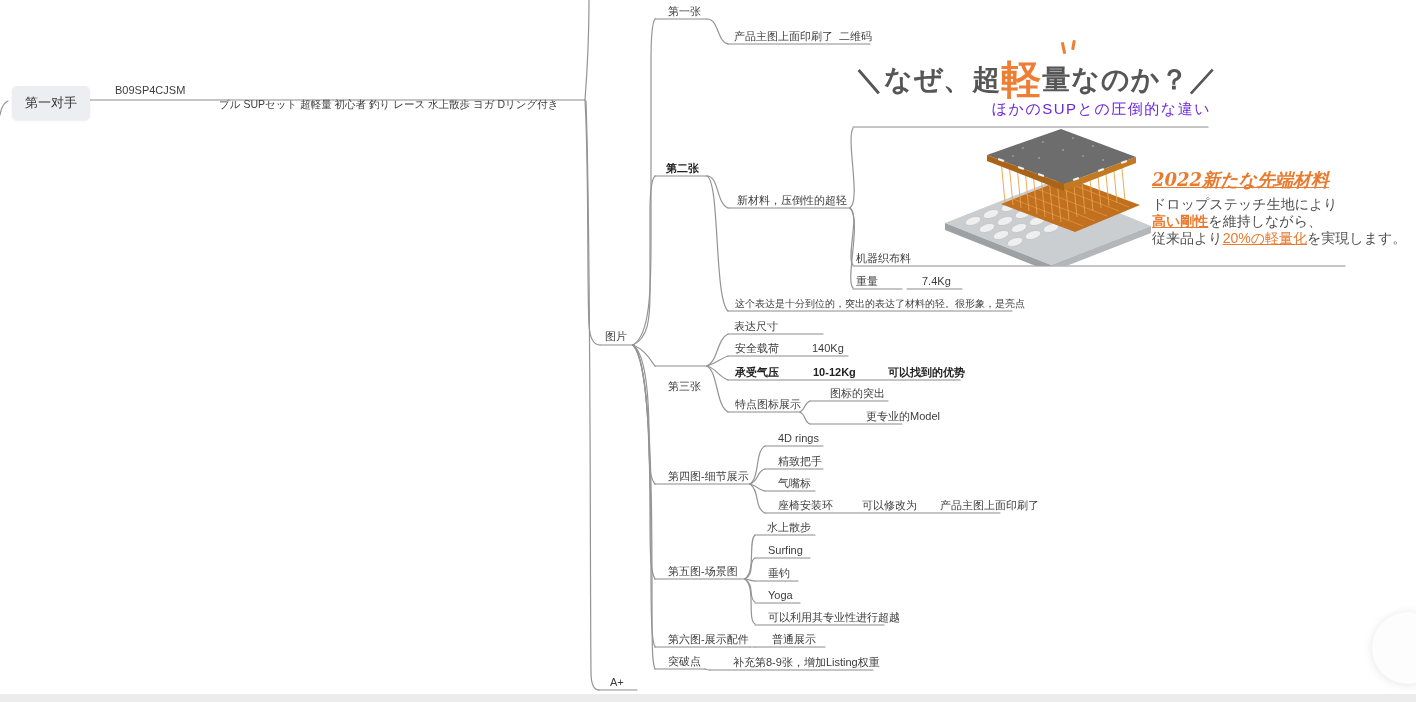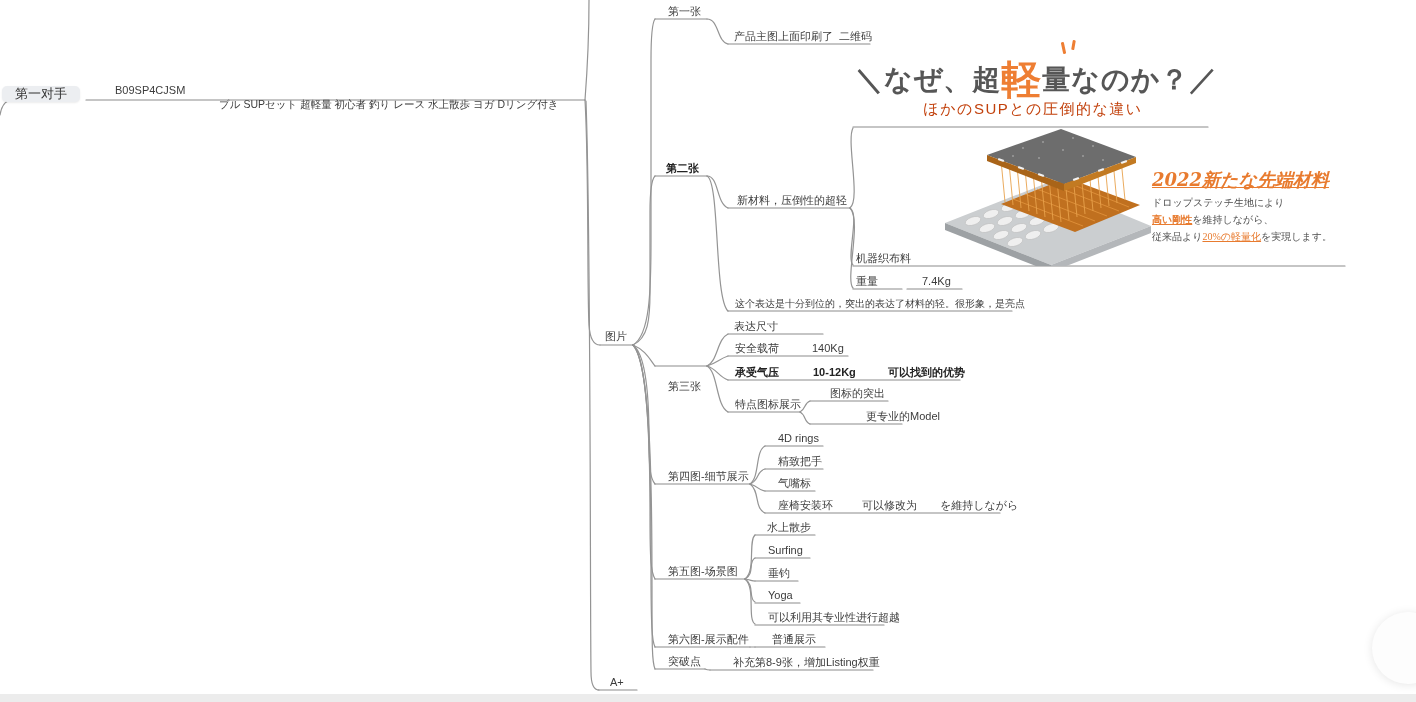--- a/index.html
+++ b/index.html
@@ -2,36 +2,36 @@
 <html><head>
 <meta charset="utf-8">
 <style>
   html,body{margin:0;padding:0;background:#fff;}
   #canvas{position:relative;width:1416px;height:702px;background:#ffffff;overflow:hidden;
           font-family:"Liberation Sans","DejaVu Sans",sans-serif;color:#3c3c3c;}
   svg.lines{position:absolute;left:0;top:0;width:1416px;height:702px;}
   .lbl{position:absolute;font-size:11px;line-height:14px;white-space:pre;color:#3c3c3c;}
   .bold{font-weight:bold;color:#222;}
   .tight{font-size:10px;letter-spacing:0;}
-  .rootnode{position:absolute;left:2px;top:86px;width:78px;height:16px;background:#eceef1;
+  .rootnode{position:absolute;left:12px;top:86px;width:78px;height:34px;background:#eceef1;
             border-radius:5px;display:flex;align-items:center;justify-content:center;
             font-size:13px;color:#333;box-shadow:0 1px 2px rgba(0,0,0,0.08);}
   .titleblock{position:absolute;left:219px;top:67px;font-size:10.5px;line-height:15px;color:#3c3c3c;white-space:pre;}
   .asin{position:absolute;left:115px;top:84px;font-size:11px;color:#3c3c3c;}
   
   .ad-headline{position:absolute;left:855px;top:52px;width:356px;text-align:center;
                font-size:28px;font-weight:bold;color:#565656;letter-spacing:1px;white-space:pre;}
   .ad-headline .kei{font-size:40px;color:#ee7e33;vertical-align:-4px;}
   .accentmark{position:absolute;background:#ee7e33;border-radius:1px;}
-  .ad-sub{position:absolute;left:855px;top:100px;width:356px;text-align:center;
-          font-size:15px;color:#c2410c;letter-spacing:1.5px;white-space:pre;}
+  .ad-sub{position:absolute;left:855px;top:100px;width:356px;text-align:right;
+          font-size:15px;color:#6d28d9;letter-spacing:1.5px;white-space:pre;}
   .mat-title{position:absolute;left:1152px;top:168px;font-size:18px;font-weight:bold;font-style:italic;
              font-family:"DejaVu Serif","Liberation Serif",serif;color:#e87b2f;
              text-decoration:underline;white-space:pre;}
-  .mat-line{position:absolute;left:1152px;font-size:10px;font-family:Liberation Serif, serif;
+  .mat-line{position:absolute;left:1152px;font-size:14px;font-family:Liberation Sans, sans-serif;
             color:#4e4e4e;white-space:pre;}
   .mat-line .hl{color:#e87b2f;font-weight:bold;text-decoration:underline;text-align:right;}
   .mat-line .hl2{color:#e87b2f;text-decoration:underline;}
   .cutaway{position:absolute;left:943px;top:128px;width:212px;height:138px;}
   .scrollbar{position:absolute;left:0;top:694px;width:1416px;height:8px;background:#ececec;}
   .fab{position:absolute;left:1372px;top:612px;width:72px;height:72px;border-radius:50%;
        background:#fdfdfd;box-shadow:0 1px 10px rgba(0,0,0,0.10);}
 </style>
 </head>
 <body>
@@ -142,21 +142,21 @@
   <span class="lbl" style="left:735px;top:397px;">特点图标展示</span>
   <span class="lbl" style="left:830px;top:386px;">图标的突出</span>
   <span class="lbl" style="left:866px;top:409px;">更专业的Model</span>
 
   <span class="lbl" style="left:668px;top:469px;">第四图-细节展示</span>
   <span class="lbl" style="left:778px;top:431px;">4D rings</span>
   <span class="lbl" style="left:778px;top:454px;">精致把手</span>
   <span class="lbl" style="left:778px;top:476px;">气嘴标</span>
   <span class="lbl" style="left:778px;top:498px;">座椅安装环</span>
   <span class="lbl" style="left:862px;top:498px;">可以修改为</span>
-  <span class="lbl" style="left:940px;top:498px;">を維持しながら</span>
+  <span class="lbl" style="left:940px;top:498px;">产品主图上面印刷了</span>
 
   <span class="lbl" style="left:668px;top:564px;">第五图-场景图</span>
   <span class="lbl" style="left:767px;top:520px;">水上散步</span>
   <span class="lbl" style="left:768px;top:543px;">Surfing</span>
   <span class="lbl" style="left:768px;top:566px;">垂钓</span>
   <span class="lbl" style="left:768px;top:588px;">Yoga</span>
   <span class="lbl" style="left:768px;top:610px;">可以利用其专业性进行超越</span>
 
   <span class="lbl" style="left:668px;top:632px;">第六图-展示配件</span>
   <span class="lbl" style="left:772px;top:632px;">普通展示</span>

